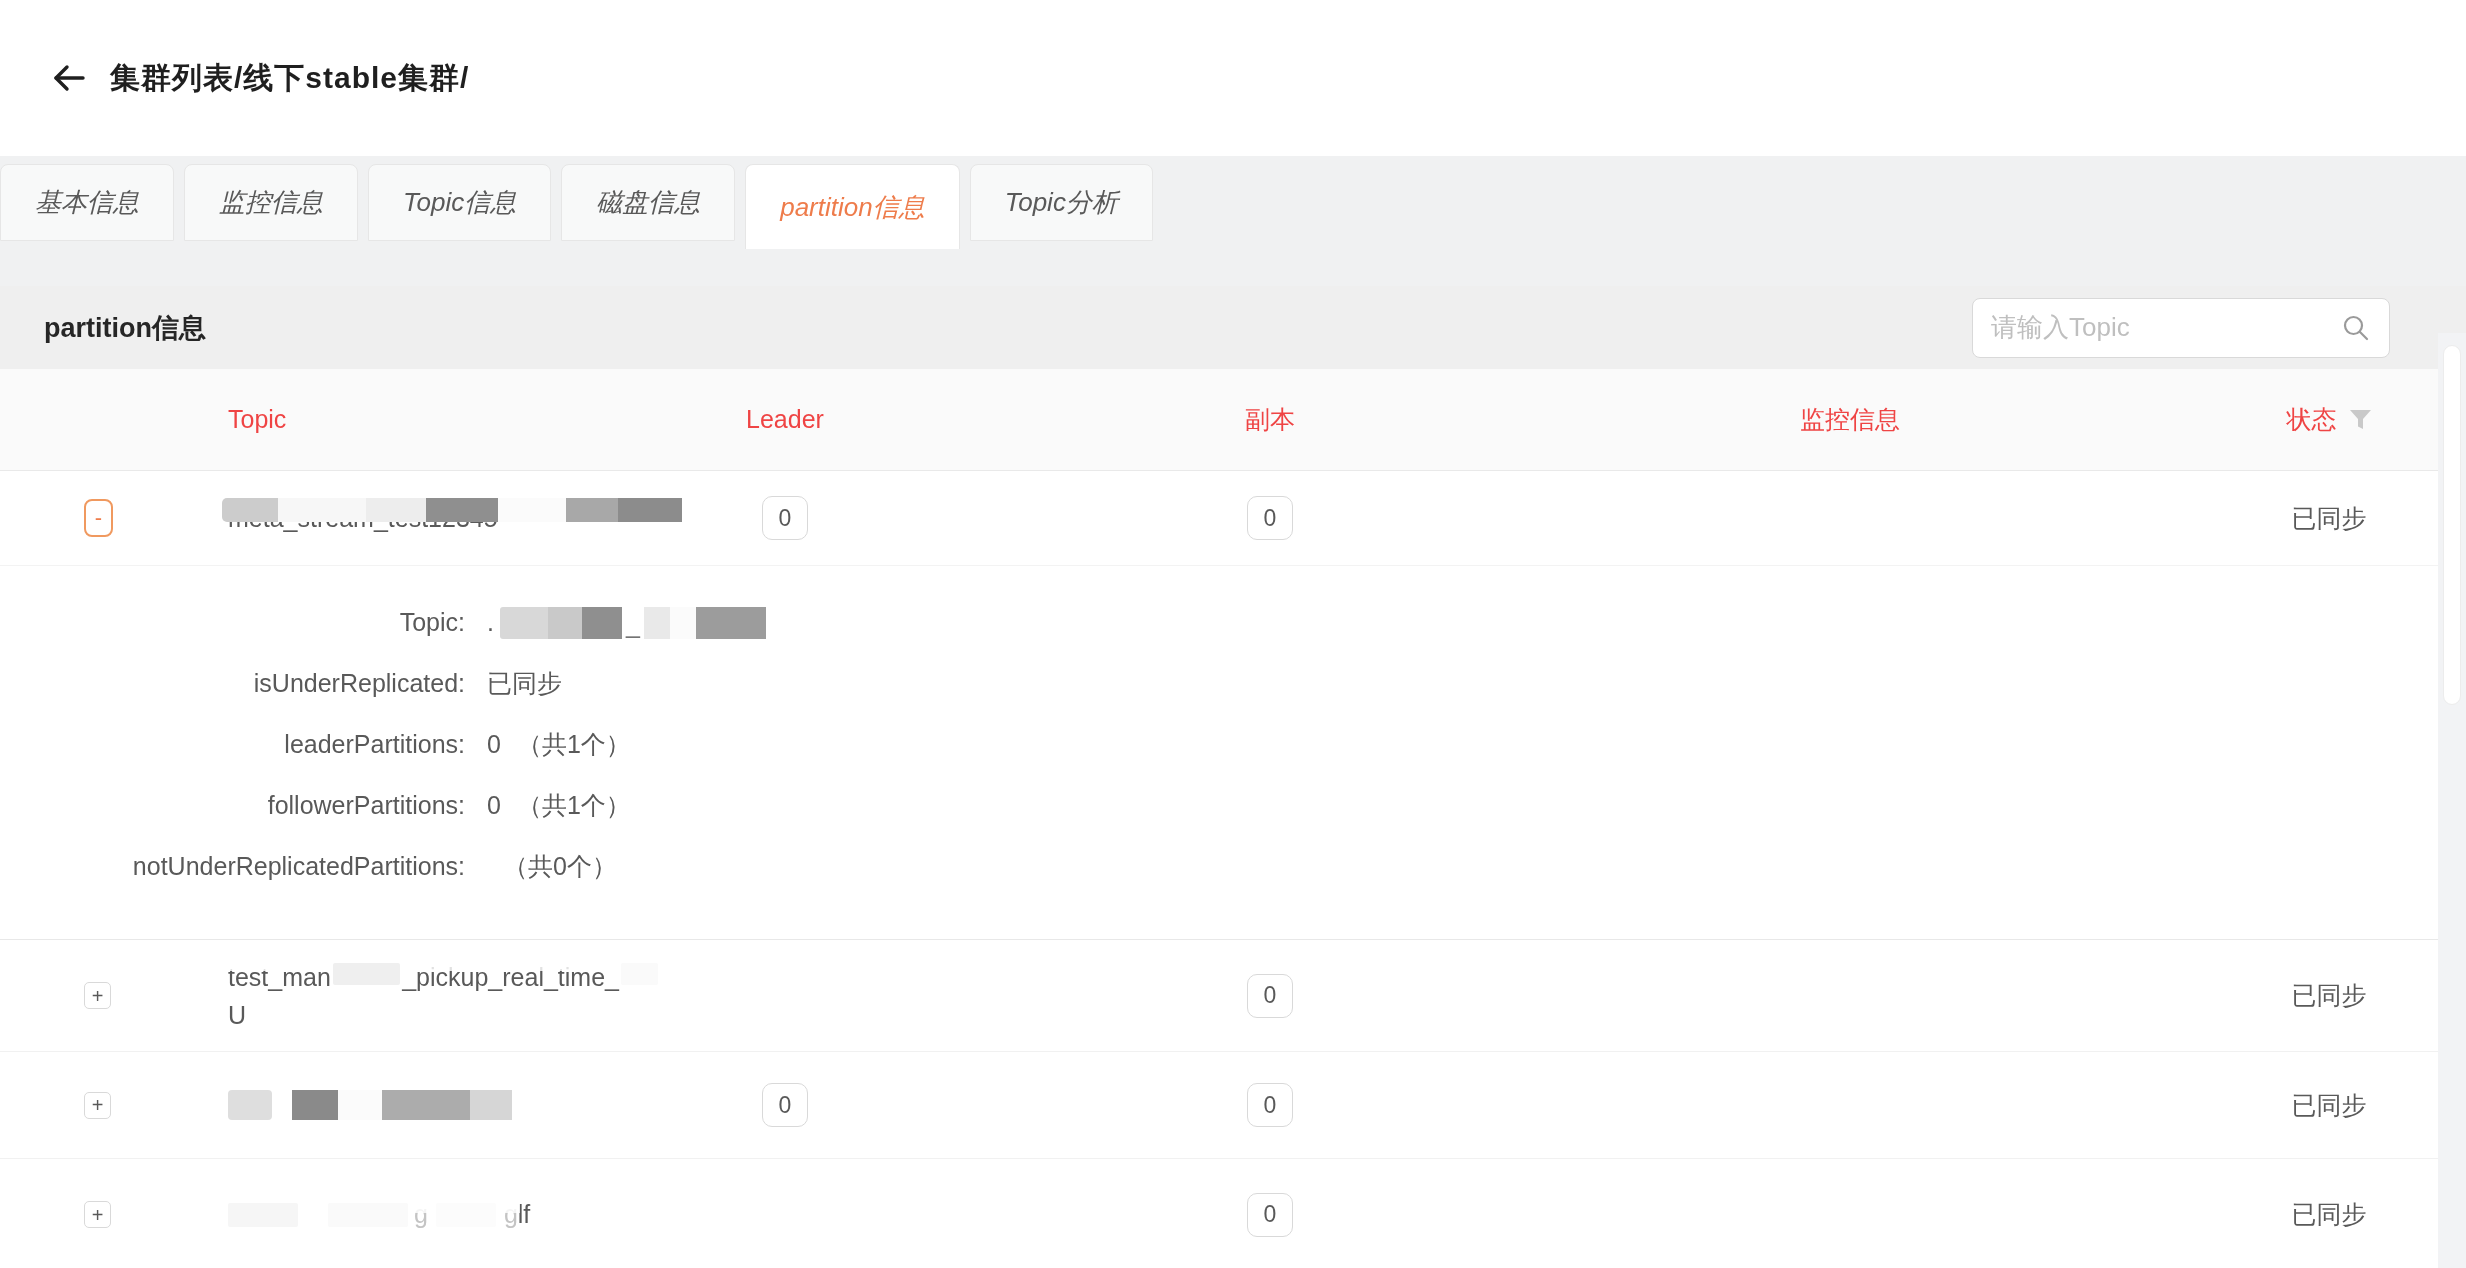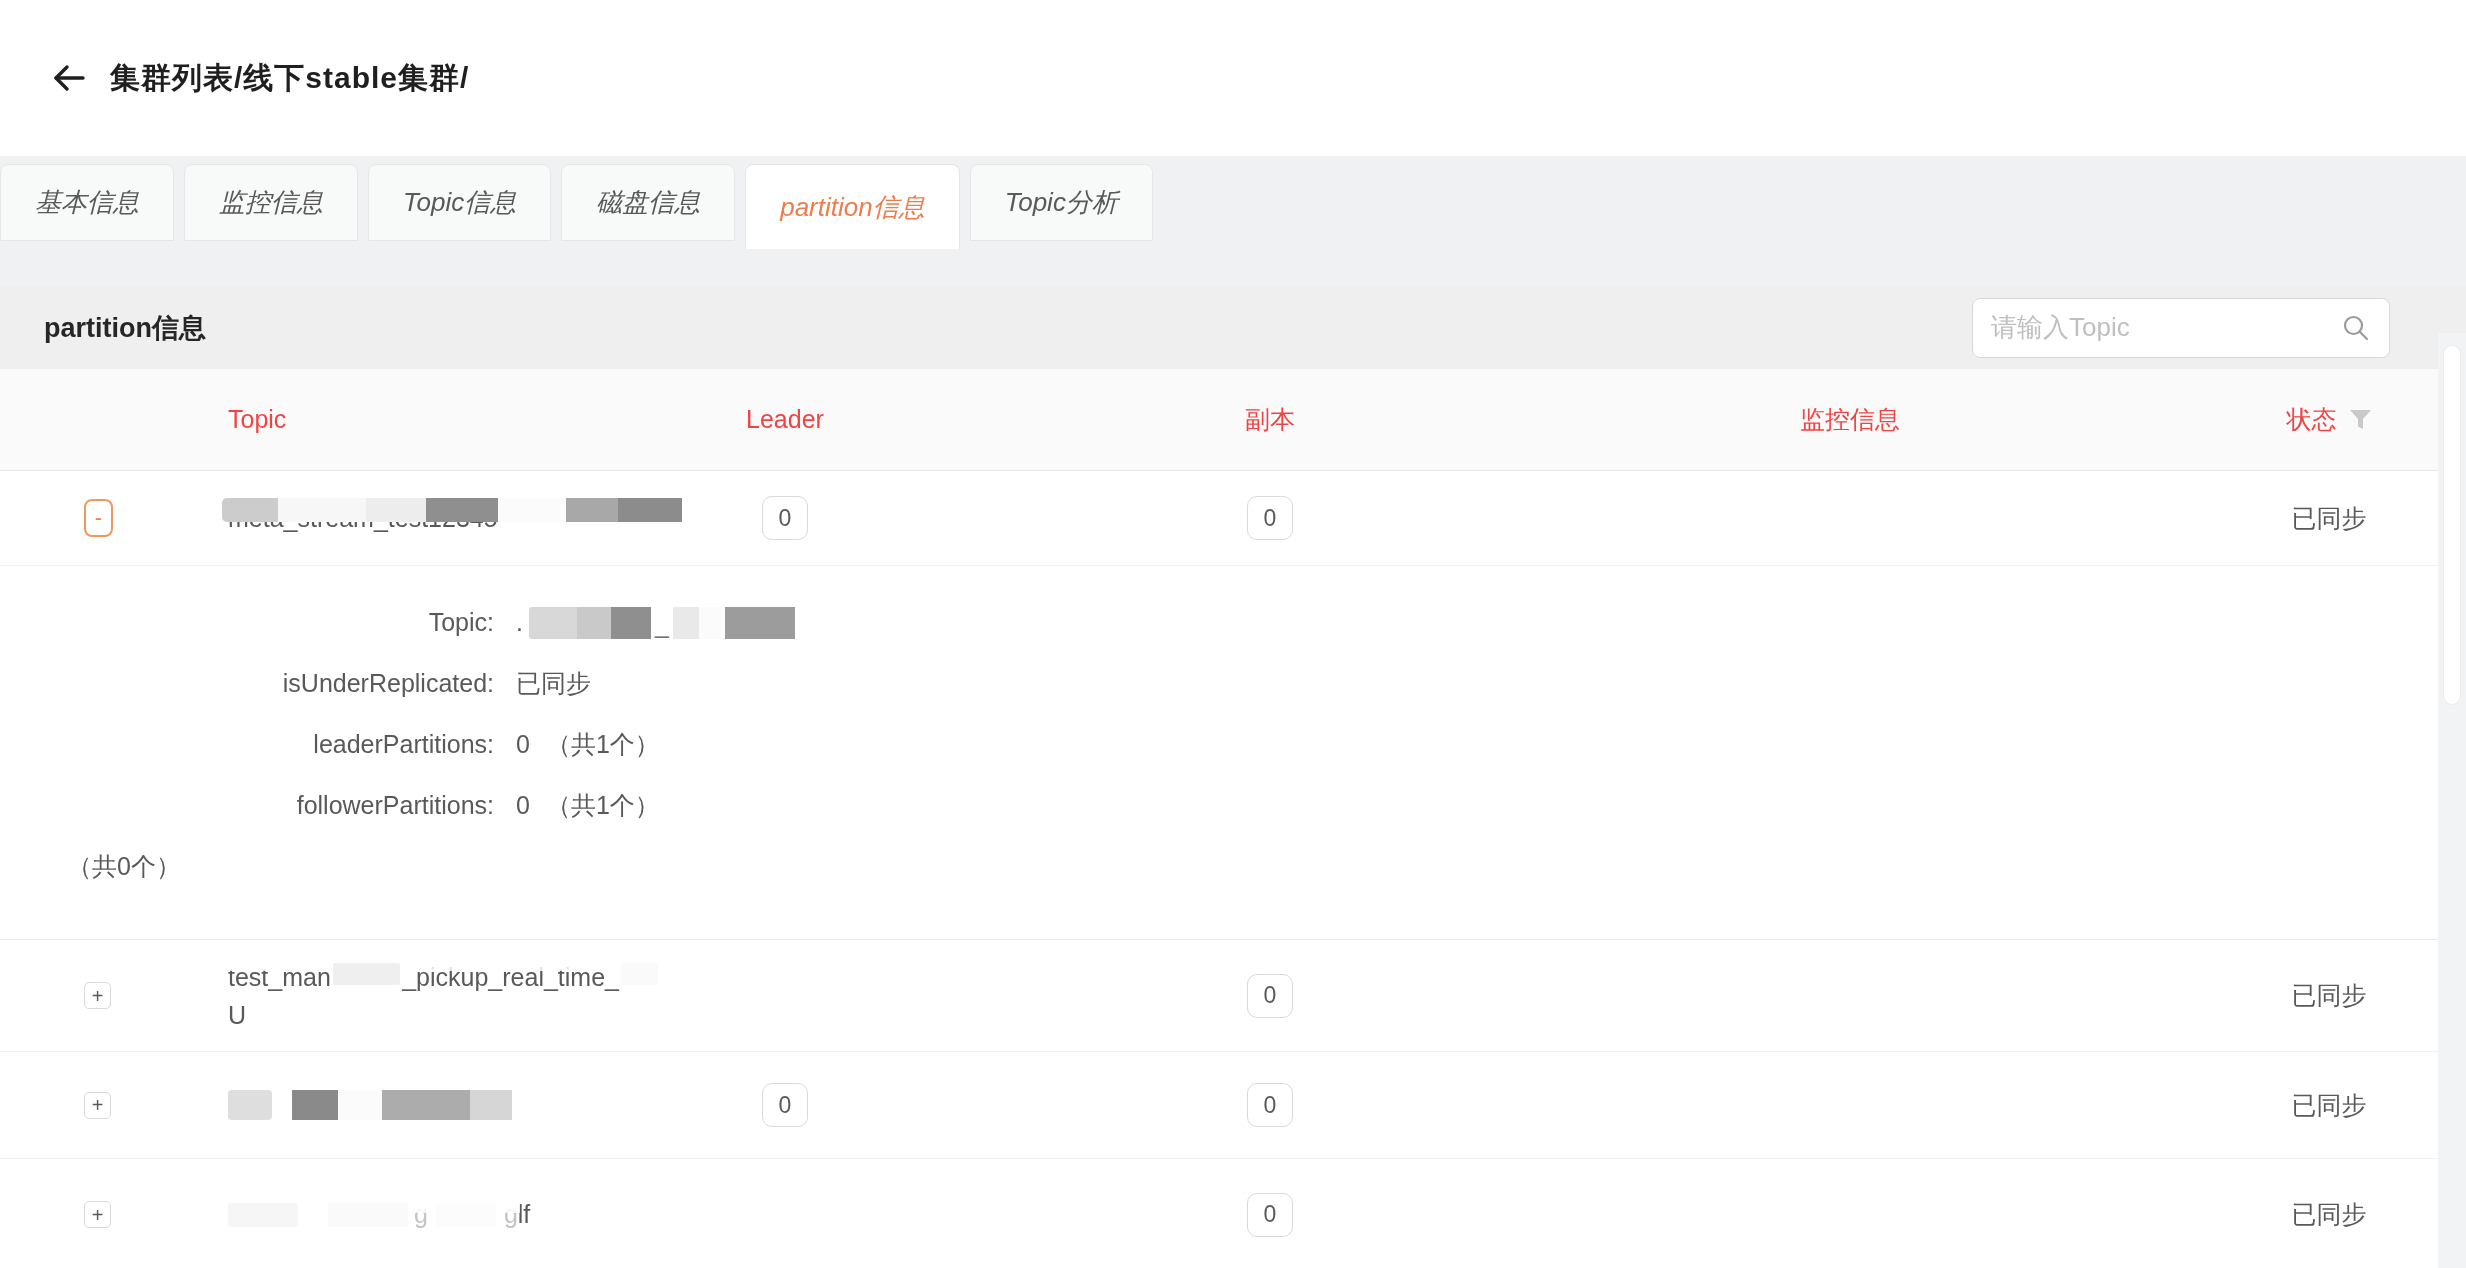--- a/index.html
+++ b/index.html
@@ -93,21 +93,21 @@
 
   .r4frag { display: flex; align-items: center; }
   .r4frag .w { height: 24px; border-radius: 2px; }
   .w1 { width: 70px; background: #f6f6f6; margin-right: 30px; }
   .w2 { width: 80px; background: #fafafa; margin-right: 6px; }
   .w3 { width: 60px; background: #fcfcfc; margin: 0 8px; }
   .faint { color: #c4c4c4; }
 
   
   .detail { height: 374px; background: #fff; border-bottom: 1px solid #e8e8e8; padding-top: 26px; }
-  .drow { height: 61px; display: flex; align-items: center; font-size: 25px; color: #595959; padding-left: 29px; }
+  .drow { height: 61px; display: flex; align-items: center; font-size: 25px; color: #595959; }
   .dlabel { width: 465px; text-align: right; flex-shrink: 0; }
   .dval { margin-left: 22px; display: flex; align-items: center; }
   .dcount { margin-left: 16px; }
   .dtopic-blocks { display: flex; align-items: center; margin-left: 6px; }
   .dtopic-blocks div { height: 32px; }
   .d1 { width: 48px; background: #d8d8d8; border-radius: 3px 0 0 3px; }
   .d2 { width: 34px; background: #c9c9c9; }
   .d3 { width: 40px; background: #8f8f8f; }
   .d4 { width: 26px; background: #e9e9e9; }
   .d5 { width: 26px; background: #fbfbfb; }
@@ -230,20 +230,21 @@
         </div>
     </div>
     <div class="drow">
       <div class="dlabel">followerPartitions:</div>
       <div class="dval">
           <span>0</span>
         <span class="dcount">（共1个）</span>
         </div>
     </div>
     <div class="drow">
+      <div class="dlabel">notUnderReplicatedPartitions:</div>
       <div class="dval">
           <span></span>
         <span class="dcount">（共0个）</span>
         </div>
     </div>
   </div>
 
   <div class="row row-2">
     <div class="col-expand">
       <div class="toggle-btn">+</div>

